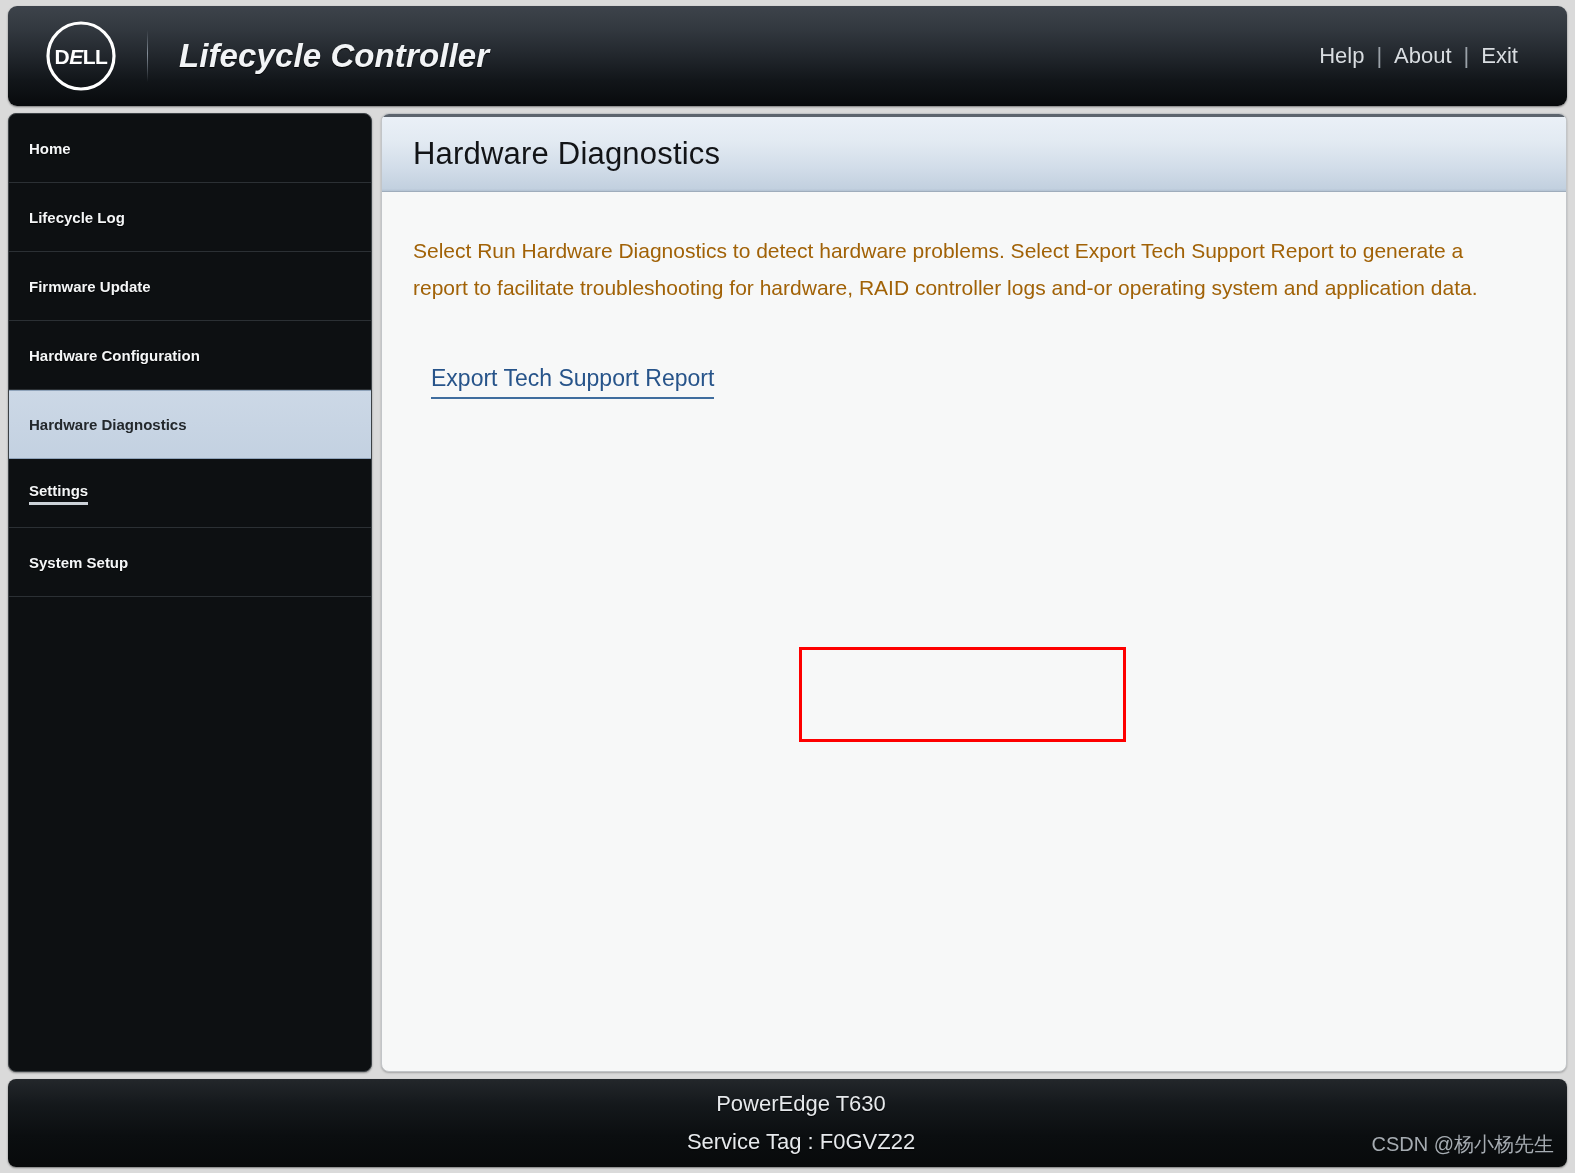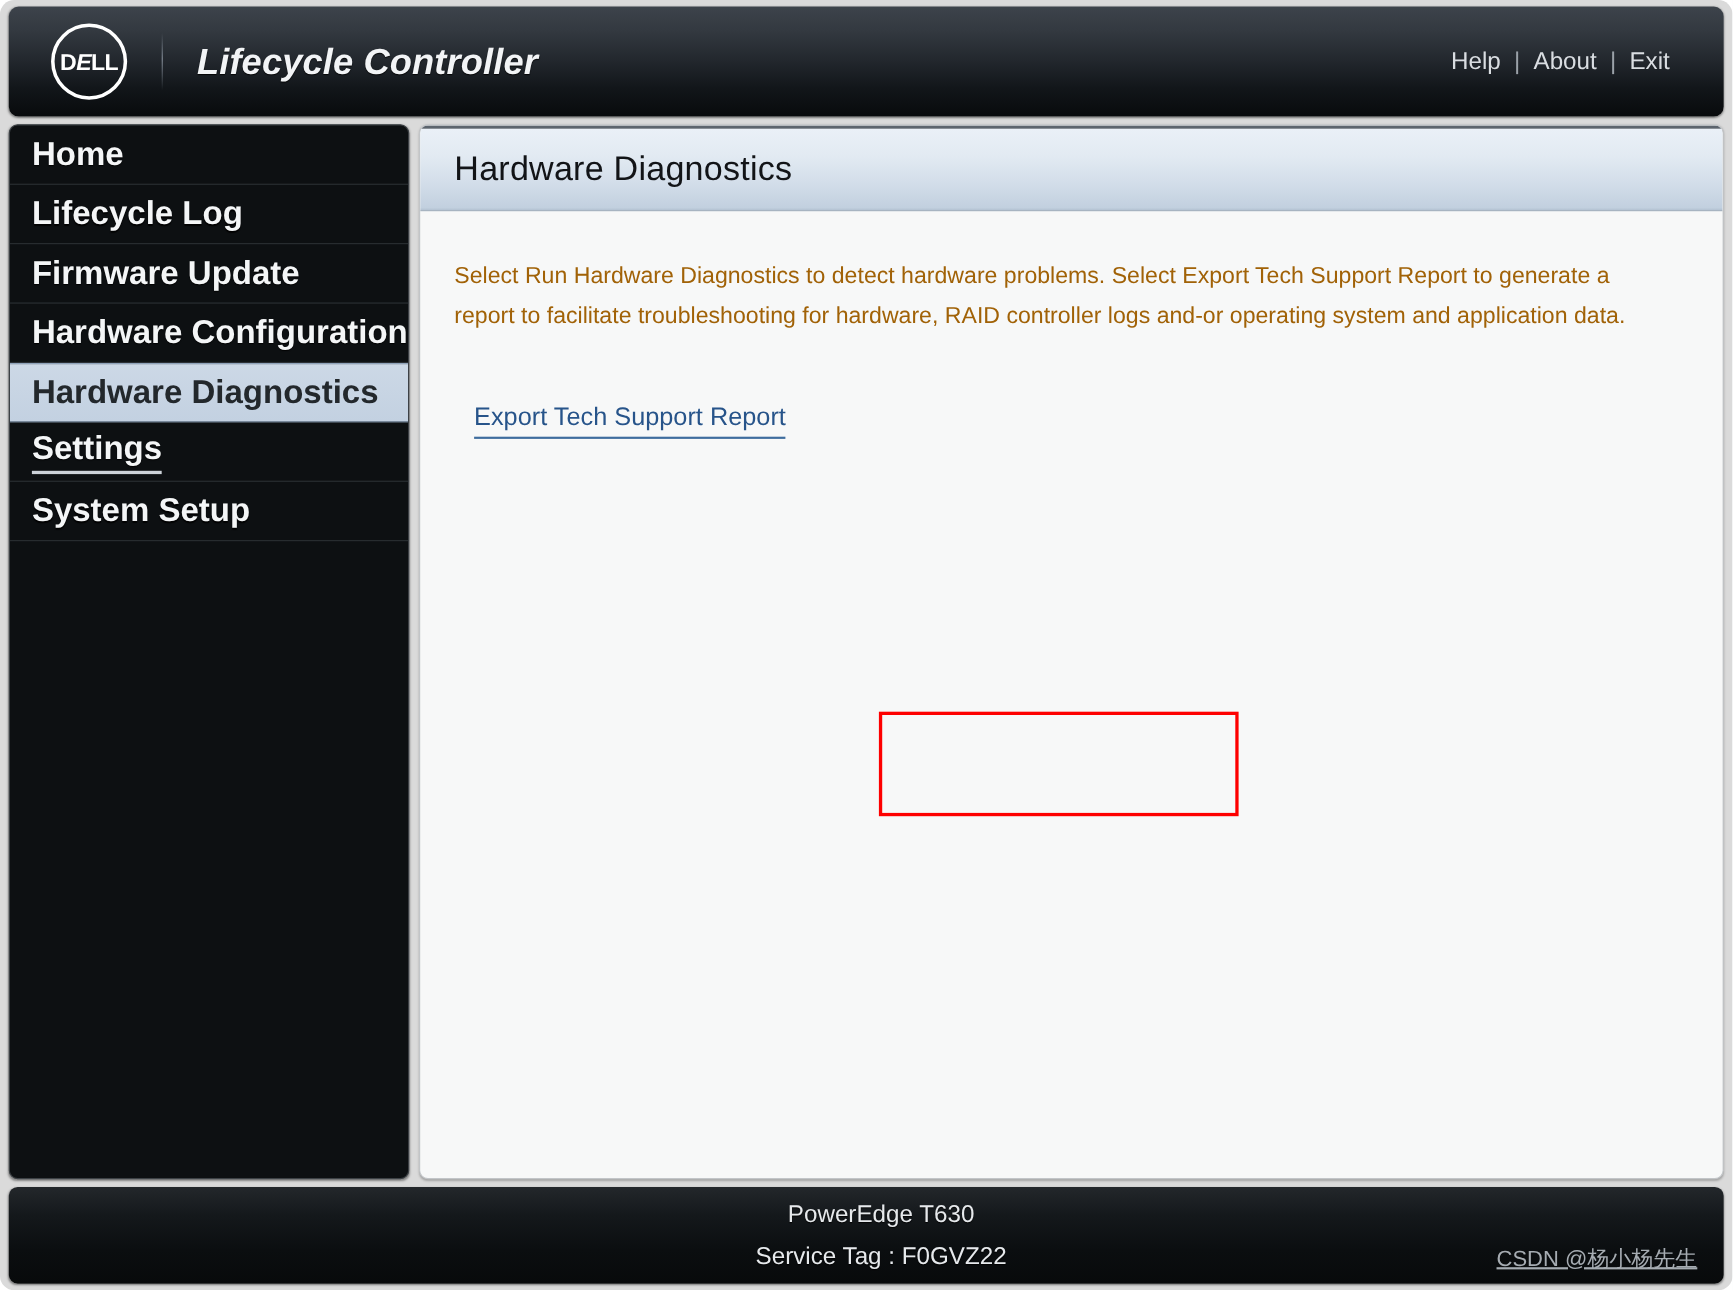--- a/index.html
+++ b/index.html
@@ -17,21 +17,20 @@
 
   
   #app {
     position: absolute;
     inset: 0;
     background: #dadada;
     padding: 6px 8px 6px 8px;
     box-sizing: border-box;
     display: flex;
     flex-direction: column;
-    border-radius: 13px;
   }
 
   
   .header {
     position: relative;
     height: 100px;
     flex: 0 0 100px;
     border-radius: 9px;
     background: linear-gradient(to bottom,
                 #3d434b 0%,
@@ -101,28 +100,28 @@
     width: 364px;
     flex: 0 0 364px;
     background: #0d1012;
     border-radius: 8px;
     border: 1px solid #3c4145;
     box-sizing: border-box;
     box-shadow: 0 1px 2px rgba(0,0,0,.4);
     overflow: hidden;
   }
   .nav-item {
-    height: 54px;
+    height: 69px;
     display: flex;
     align-items: center;
     padding-left: 20px;
     box-sizing: border-box;
     border-bottom: 1px solid #2b3034;
     color: #f4f6f7;
-    font-size: 30px;
+    font-size: 15px;
     font-weight: bold;
     text-shadow: 0 1px 1px rgba(0,0,0,.9);
     cursor: pointer;
     position: relative;
   }
   .nav-item.selected {
     background: linear-gradient(to bottom, #ccd8e6 0%, #c3d1e1 100%);
     color: #23282c;
     text-shadow: none;
     border-top: 1px solid #8fa3ba;
@@ -229,26 +228,25 @@
   }
   .footer-line {
     color: #e6e9ec;
     font-size: 22px;
     line-height: 1.75;
     text-shadow: 0 1px 1px rgba(0,0,0,.9);
     white-space: nowrap;
   }
   .watermark {
     position: absolute;
-    right: 24px;
+    right: 13px;
     bottom: 9px;
     color: #a6acb2;
     font-size: 20px;
     white-space: nowrap;
-    text-decoration: underline;
   }
 </style>
 </head>
 <body>
 
 <div id="app">
 
   <div class="header">
     <div class="dell-logo">
       <svg width="74" height="74" viewBox="0 0 74 74">

